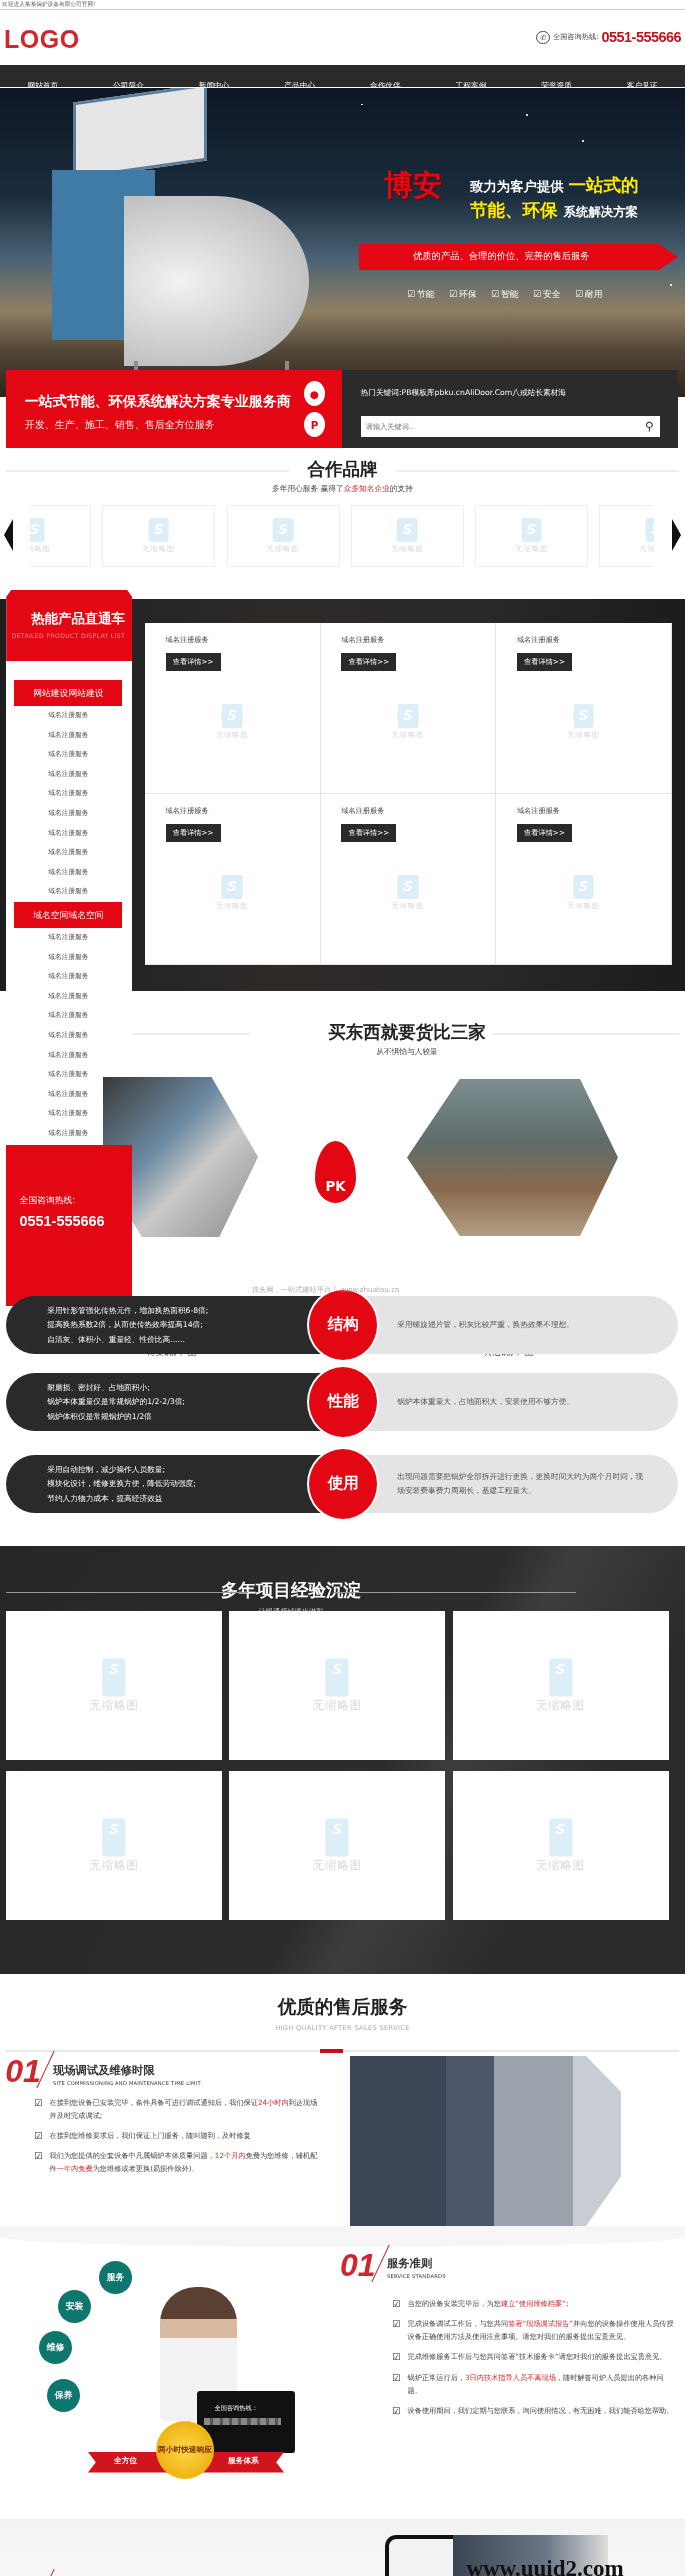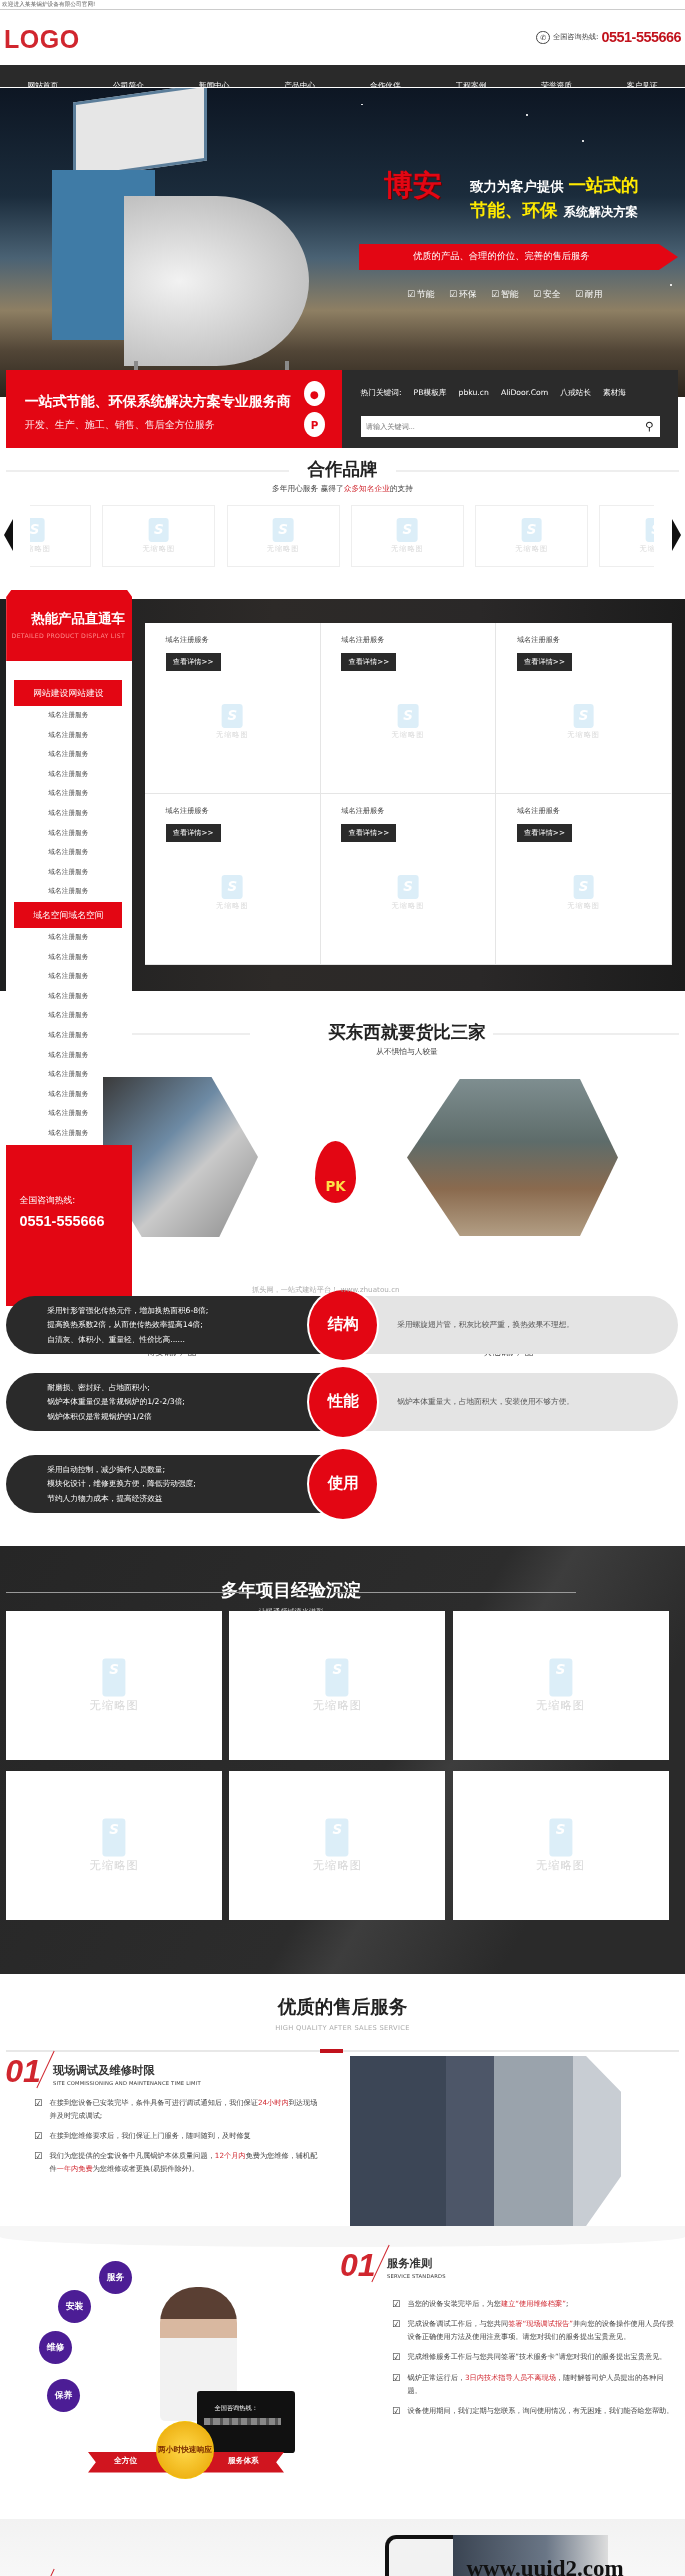--- a/index.html
+++ b/index.html
@@ -33,21 +33,21 @@
 .b-checks span::before{content:"\2611";margin-right:2.1px;}
 .b-dots{position:absolute;left:316px;top:302px;display:flex;gap:6.2px;}
 .b-dots i{display:block;width:21.6px;height:6.2px;background:#333;}
 .b-dots i.on{background:#e30613;}
 
 .promo{position:absolute;left:6.2px;top:370px;width:336px;height:78px;background:#e30613;}
 .promo h2{position:absolute;left:18.5px;top:23px;color:#fff;font-size:14px;font-weight:bold;}
 .promo p{position:absolute;left:18.5px;top:48px;color:#fff;font-size:10px;opacity:.9;}
 .soc{position:absolute;left:298px;width:20.6px;height:25px;border-radius:50%;background:#fff;color:#e30613;font-weight:bold;display:flex;align-items:center;justify-content:center;font-size:10.3px;}
 .search-box{position:absolute;left:342px;top:370px;width:336px;height:78px;background:#2b2b2b;}
-.hotkw{position:absolute;left:18.5px;top:17.5px;color:#fff;font-size:7.7px;display:flex;gap:12px;}
+.hotkw{position:absolute;left:18.5px;top:17.5px;color:#fff;font-size:7.7px;display:flex;gap:0;}
 .search-input{position:absolute;left:18.5px;top:46px;width:299px;height:20.6px;border:none;background:#fff;padding-left:5.2px;font-size:7.2px;color:#555;}
 .search-btn{position:absolute;left:299px;top:48px;width:16.5px;height:16.5px;font-size:11.3px;color:#222;display:flex;align-items:center;justify-content:center;}
 
 .sec-title{position:absolute;left:0;width:685px;text-align:center;}
 .sec-title .line{position:absolute;top:13.4px;height:1.5px;background:#eee;}
 .sec-title h3{font-size:17.5px;font-weight:bold;color:#222;display:inline-block;background:#fff;padding:0 7.2px;position:relative;}
 .sec-title p{font-size:7.7px;color:#444;margin-top:3.1px;}
 .red{color:#d0262e;}
 
 .partner-row{position:absolute;left:30px;top:505px;width:624px;height:62px;display:flex;gap:11.3px;overflow:hidden;}
@@ -68,21 +68,21 @@
 .side-list{position:absolute;left:8.2px;top:90px;width:108px;}
 .cat{height:26px;background:#e30613;color:#fff;font-size:8.8px;text-align:center;line-height:26px;}
 .item{height:19.6px;line-height:19.6px;text-align:center;font-size:6.7px;color:#444;}
 .grid{position:absolute;left:145px;top:623px;width:527px;height:342px;background:#fff;display:grid;grid-template-columns:repeat(3,1fr);grid-template-rows:1fr 1fr;}
 .cell{border-right:0.5px solid #e5e5e5;border-bottom:0.5px solid #e5e5e5;position:relative;}
 .cell .nm{position:absolute;left:20.6px;top:12.4px;font-size:7.2px;color:#444;}
 .cell .btn{position:absolute;left:20.6px;top:30px;background:#2a2a2a;color:#fff;font-size:7.2px;padding:4.1px 7.2px;}
 
 .pk-left{position:absolute;left:103px;top:1077px;width:155px;height:160px;background:linear-gradient(135deg,#3a3a3a,#6d8aa4 40%,#c9c9c9 60%,#8a8a8a);clip-path:polygon(0 0,70% 0,100% 50%,75% 100%,25% 100%,0 60%);}
 .pk-right{position:absolute;left:407px;top:1079px;width:211px;height:157px;background:linear-gradient(180deg,#7e8e90,#5e6c6a 40%,#8a6a4e 70%,#b29e84);clip-path:polygon(25% 0,82% 0,100% 50%,82% 100%,25% 100%,0 50%);}
-.pk-flame{position:absolute;left:315px;top:1141px;width:41px;height:62px;background:#e30613;border-radius:50% 50% 50% 50%/60% 60% 40% 40%;display:flex;align-items:flex-end;justify-content:center;padding-bottom:9.3px;color:#fde047;font-weight:bold;font-size:13.4px;}
+.pk-flame{position:absolute;left:315px;top:1141px;width:41px;height:62px;background:#e30613;border-radius:50% 50% 50% 50%/60% 60% 40% 40%;display:flex;align-items:flex-end;justify-content:center;padding-bottom:9.3px;color:#ffffff;font-weight:bold;font-size:13.4px;}
 .pk-cap{position:absolute;top:1347px;font-size:8.2px;color:#444;}
 .side-phone{position:absolute;left:6.2px;top:1145px;width:126px;height:161px;background:#e30613;}
 .side-phone .lb{position:absolute;left:13.4px;top:50px;color:#fff;font-size:8.8px;}
 .side-phone .nm{position:absolute;left:13.4px;top:68px;color:#fff;font-size:14.4px;font-weight:bold;font-family:"Liberation Sans",sans-serif;}
 
 .cmp{position:absolute;left:6.2px;width:673px;height:58px;}
 .cmp .l{position:absolute;left:0;top:0;width:319px;height:58px;background:#2a2a2a;border-radius:29px 0 0 29px;color:#fff;font-size:7.7px;line-height:14.4px;padding:7.7px 0 0 41px;}
 .cmp .r{position:absolute;left:319px;top:0;width:353px;height:58px;background:#e4e4e4;border-radius:0 29px 29px 0;color:#555;font-size:7.7px;line-height:14.4px;padding:0 31px 0 72px;display:flex;align-items:center;}
 .cmp .c{position:absolute;left:301px;top:-8.2px;width:72px;height:74px;border-radius:50%;background:#e30613;border:2.1px solid #fff;color:#fff;font-weight:bold;font-size:15.5px;display:flex;align-items:center;justify-content:center;}
 .wm{position:absolute;left:252px;top:1273px;color:#999;font-size:7.2px;opacity:.8;}
@@ -104,21 +104,21 @@
 .as-title .bar i{position:absolute;left:314px;top:-1px;width:23px;height:4.1px;background:#c1121c;}
 .num{position:absolute;font-size:32px;font-weight:bold;color:#d0262e;font-style:italic;font-family:"Liberation Sans",sans-serif;}
 .num::after{content:"";position:absolute;right:-5.2px;top:-4.1px;width:1px;height:41px;background:#d0262e;transform:rotate(25deg);}
 .blk-h{position:absolute;font-size:11.3px;font-weight:bold;color:#333;}
 .blk-sub{position:absolute;font-size:5.2px;color:#333;letter-spacing:0.2px;}
 .chk-list{position:absolute;}
 .chk{position:relative;padding-left:15.5px;font-size:7.2px;color:#444;line-height:13px;margin-bottom:7.2px;}
 .chk::before{content:"\2611";position:absolute;left:0;top:0;font-size:9.3px;color:#222;}
 .photo-team{position:absolute;left:350px;top:2056px;width:319px;height:170px;background:linear-gradient(90deg,#3c4656 0 30%,#4d5668 30% 45%,#9aa3ac 45% 70%,#c8cdd3 70% 85%,#fff 85%);clip-path:polygon(0 0,60% 0,74% 0,100% 50%,86% 68%,74% 100%,0 100%);}
 .photo-agent{position:absolute;left:52px;top:2257px;width:247px;height:196px;}
-.bubble{position:absolute;width:33px;height:33px;border-radius:50%;background:#4c1d95;color:#fff;font-weight:bold;font-size:8.8px;display:flex;align-items:center;justify-content:center;}
+.bubble{position:absolute;width:33px;height:33px;border-radius:50%;background:#0f766e;color:#fff;font-weight:bold;font-size:8.8px;display:flex;align-items:center;justify-content:center;}
 .ribbon{position:absolute;left:88px;top:2452px;width:196px;height:20.6px;background:#d0151f;clip-path:polygon(0 0,100% 0,96% 50%,100% 100%,0 100%,4% 50%);text-align:center;}
 .ribbon span{position:absolute;top:4.1px;color:#fff;font-weight:bold;font-size:7.7px;}
 .medal{position:absolute;left:156px;top:2421px;width:58px;height:58px;border-radius:50%;background:radial-gradient(circle,#ffd84a,#e8a400);border:1.5px dashed #f6c800;display:flex;align-items:center;justify-content:center;text-align:center;font-weight:bold;color:#7a2c00;font-size:7.7px;line-height:10.3px;}
 .laptop{position:absolute;left:197px;top:2391px;width:98px;height:62px;background:#111;border-radius:3.1px;}
 .laptop span{position:absolute;left:17.5px;top:13.4px;color:#fff;font-size:6.2px;}
 .laptop i{position:absolute;left:7.2px;top:27px;width:77px;height:7.2px;background:repeating-linear-gradient(90deg,#888 0 6.2px,#555 6.2px 9.3px);}
 .person{position:absolute;left:160px;top:2287px;width:77px;height:134px;background:linear-gradient(180deg,#5a3f33 0 24%,#d9b8a0 24% 38%,#f2f2f2 38%);border-radius:36px 36px 5.2px 5.2px;}
 .tablet{position:absolute;left:385px;top:2535px;width:216px;height:63px;background:#f2f2f2;border:4.1px solid #111;border-bottom:none;border-radius:11.3px 11.3px 0 0;}
 .watermark{position:absolute;left:453px;top:2535px;width:155px;height:63px;background:linear-gradient(90deg,#3a4452,#6a7686 60%,#ddd);}
 .watermark span{position:absolute;left:13.4px;top:20.6px;font-family:"Liberation Serif",serif;font-size:23px;font-weight:bold;color:#111;}
@@ -370,20 +370,23 @@
       <span>锅炉本体重量大，占地面积大，安装使用不够方便。</span>
     </div>
   <div class="c">性能</div>
 </div>
 <div class="cmp" style="top:1455px">
   <div class="l">
       <div>采用自动控制，减少操作人员数量;</div>
       <div>模块化设计，维修更换方便，降低劳动强度;</div>
       <div>节约人力物力成本，提高经济效益</div>
     </div>
+  <div class="r">
+      <span>出现问题需要把锅炉全部拆开进行更换，更换时间大约为两个月时间，现场安装费事费力周期长，基建工程量大。</span>
+    </div>
   <div class="c">使用</div>
 </div>
 
 <div class="proj-bg"></div>
 <div class="proj-title">
   <i class="line" style="left:6.2px;width:242px"></i><i class="line" style="right:6.2px;width:242px"></i>
   <h3>多年项目经验沉淀</h3>
   <p>让暖通领域流光溢彩</p>
 </div>
 <div class="proj-grid">

